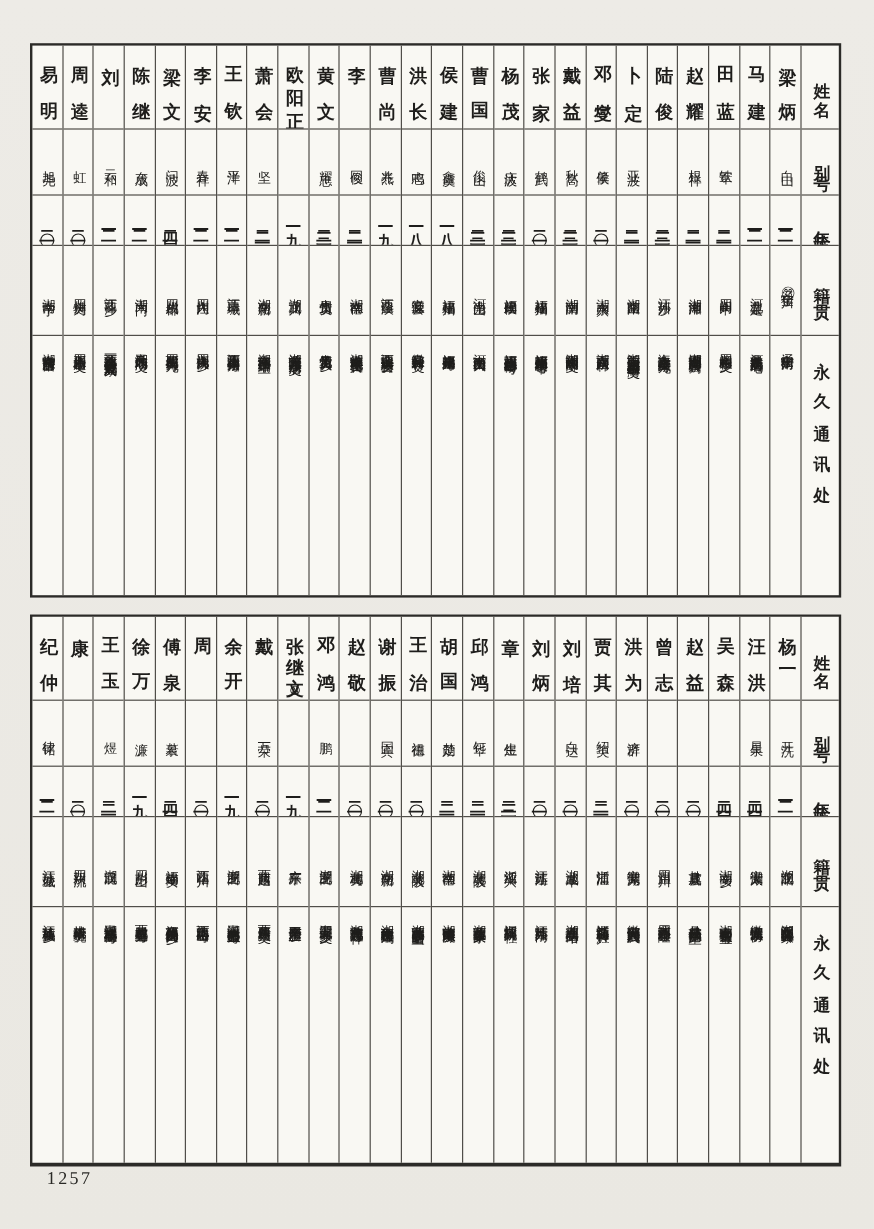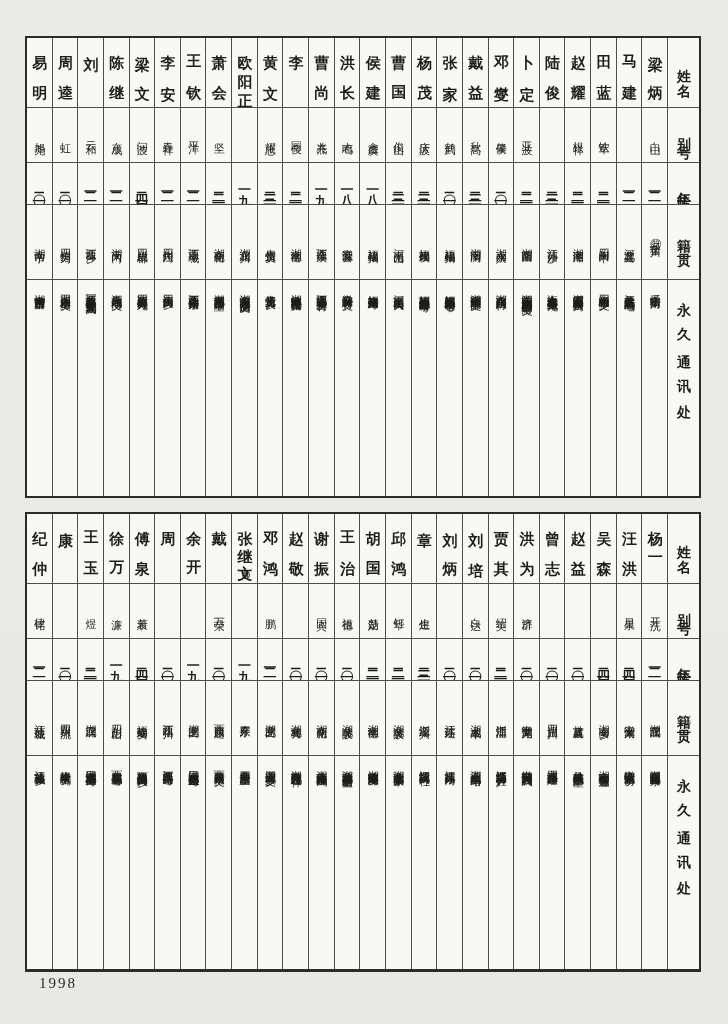--- a/index.html
+++ b/index.html
@@ -996,14 +996,14 @@
     </div>
     <div class="cell h-native">
       <span class="vtxt nv">江苏盐城</span>
     </div>
     <div class="cell addr">
       <span class="vtxt ad">江苏盐城头桥乡</span>
     </div>
   </div>
 </div>
 
-  <div class="pageno">1998</div>
+  <div class="pageno">1257</div>
 </div>
 
 </body></html>

